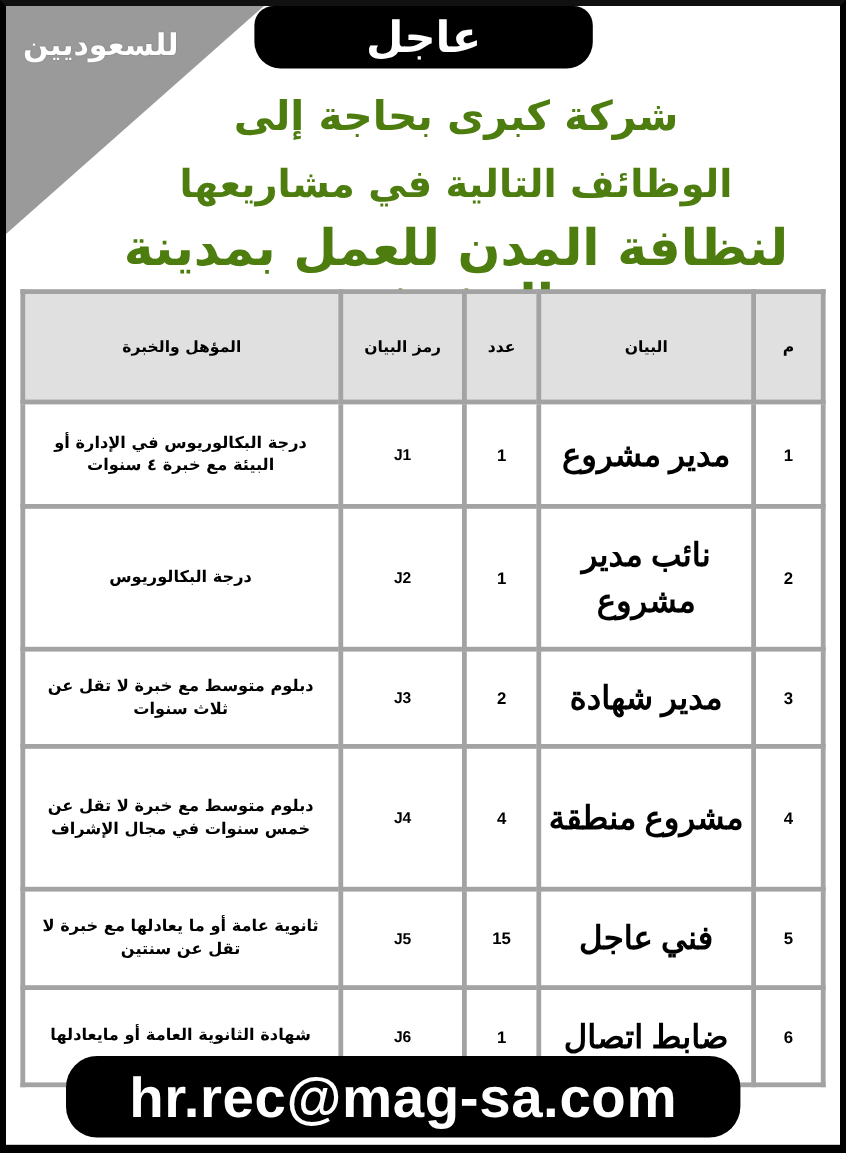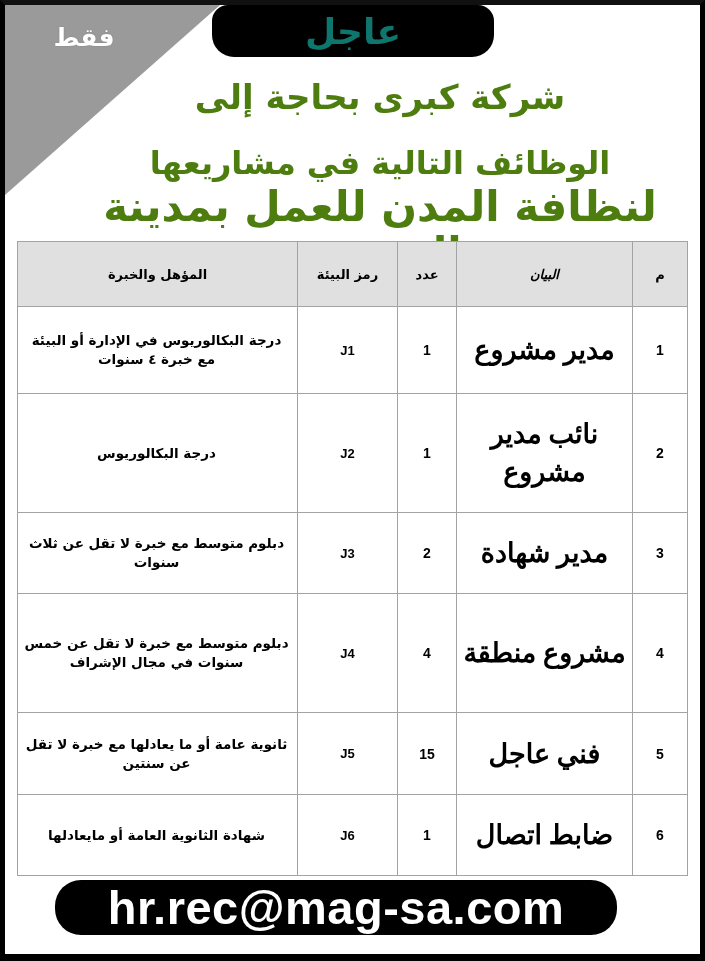--- a/index.html
+++ b/index.html
@@ -23,93 +23,93 @@
       position: absolute; left: 14px; top: 18px; width: 140px;
       color: #fff; font-weight: bold; font-size: 25px; line-height: 40px;
       text-align: center; direction: rtl;
       font-family: "DejaVu Sans", sans-serif;
       text-shadow: 0 0 1px #666;
     }
     .urgent-pill {
       position: absolute; left: 212px; top: 5px; width: 282px; height: 52px;
       background: #000; border-radius: 0 0 22px 22px;
       border-top-left-radius: 16px; border-top-right-radius: 16px;
-      color: #0f766e; font-weight: bold; font-size: 36px;
+      color: #ffffff; font-weight: bold; font-size: 36px;
       display: flex; align-items: center; justify-content: center;
       direction: rtl; letter-spacing: 10px;
     }
     .headline {
       position: absolute; left: 100px; width: 560px; text-align: center;
       direction: rtl; font-weight: bold; color: #4d7c0f;
       font-family: "DejaVu Sans", sans-serif;
     }
     .h1 { top: 74px; font-size: 34px; line-height: 46px; }
-    .h2 { top: 140px; font-size: 32px; line-height: 46px; }
+    .h2 { top: 130px; font-size: 32px; line-height: 46px; }
     .h3 { top: 184px; font-size: 42px; line-height: 46px; }
 
     table.jobs {
       position: absolute; left: 17px; top: 241px; width: 671px;
       border-collapse: collapse; direction: rtl;
       font-family: "Liberation Sans", sans-serif;
     }
     table.jobs th, table.jobs td {
-      border: 1px solid #a3a3a3; padding: 4px 6px; vertical-align: middle;
+      border: 4px solid #a3a3a3; padding: 16px 6px; vertical-align: middle;
     }
     table.jobs thead th {
       background: #e0e0e0; height: 56px; font-size: 13px; font-weight: bold;
       font-family: "DejaVu Sans", sans-serif; text-align: center;
     }
     table.jobs tbody td { text-align: center; font-weight: bold; font-size: 15px; }
     td.title-cell {
       font-size: 27px !important; line-height: 38px; font-family: Liberation Serif, serif;
     }
     td.qual-cell {
       text-align: left; font-size: 13.5px !important; line-height: 19px;
       font-family: "DejaVu Sans", sans-serif; padding-right: 8px !important;
     }
     td.code-cell { font-size: 13px !important; }
     td.num-cell { font-size: 14px !important; }
     .c-num { width: 42px; }
-    .c-title { width: 163px; font-style: italic; }
+    .c-title { width: 163px; }
     .c-count { width: 46px; }
     .c-code { width: 87px; }
 
     .email-pill {
-      position: absolute; left: 55px; top: 880px; width: 562px; height: 55px;
+      position: absolute; left: 55px; top: 880px; width: 562px; height: 68px;
       background: #000; border-radius: 26px;
       color: #fff; font-family: "Liberation Sans", sans-serif; font-weight: bold;
       font-size: 47px; display: flex; align-items: center; justify-content: center;
       letter-spacing: 0.5px;
     }
   </style>
 </head>
 <body>
 
 <div class="frame"></div>
 
 <div class="corner"></div>
 <div class="corner-text">
-  <div>فقط</div>
+  <div>للسعوديين</div>
 </div>
 
 <div class="urgent-pill">
   <span>عاجل</span>
 </div>
 
 <div class="headline h1">شركة كبرى بحاجة إلى</div>
 <div class="headline h2">الوظائف التالية في مشاريعها</div>
 <div class="headline h3">لنظافة المدن للعمل بمدينة الهفوف</div>
 
 <table class="jobs">
   <thead>
     <tr>
       <th class="c-num">م</th>
       <th class="c-title">البيان</th>
       <th class="c-count">عدد</th>
-      <th class="c-code">رمز البيئة</th>
+      <th class="c-code">رمز البيان</th>
       <th>المؤهل والخبرة</th>
     </tr>
   </thead>
   <tbody>
     <tr style="height:87px">
       <td class="num-cell">1</td>
       <td class="title-cell">مدير مشروع</td>
       <td class="num-cell">1</td>
       <td class="code-cell">J1</td>
       <td class="qual-cell">درجة البكالوريوس في الإدارة أو البيئة مع خبرة ٤ سنوات</td>

